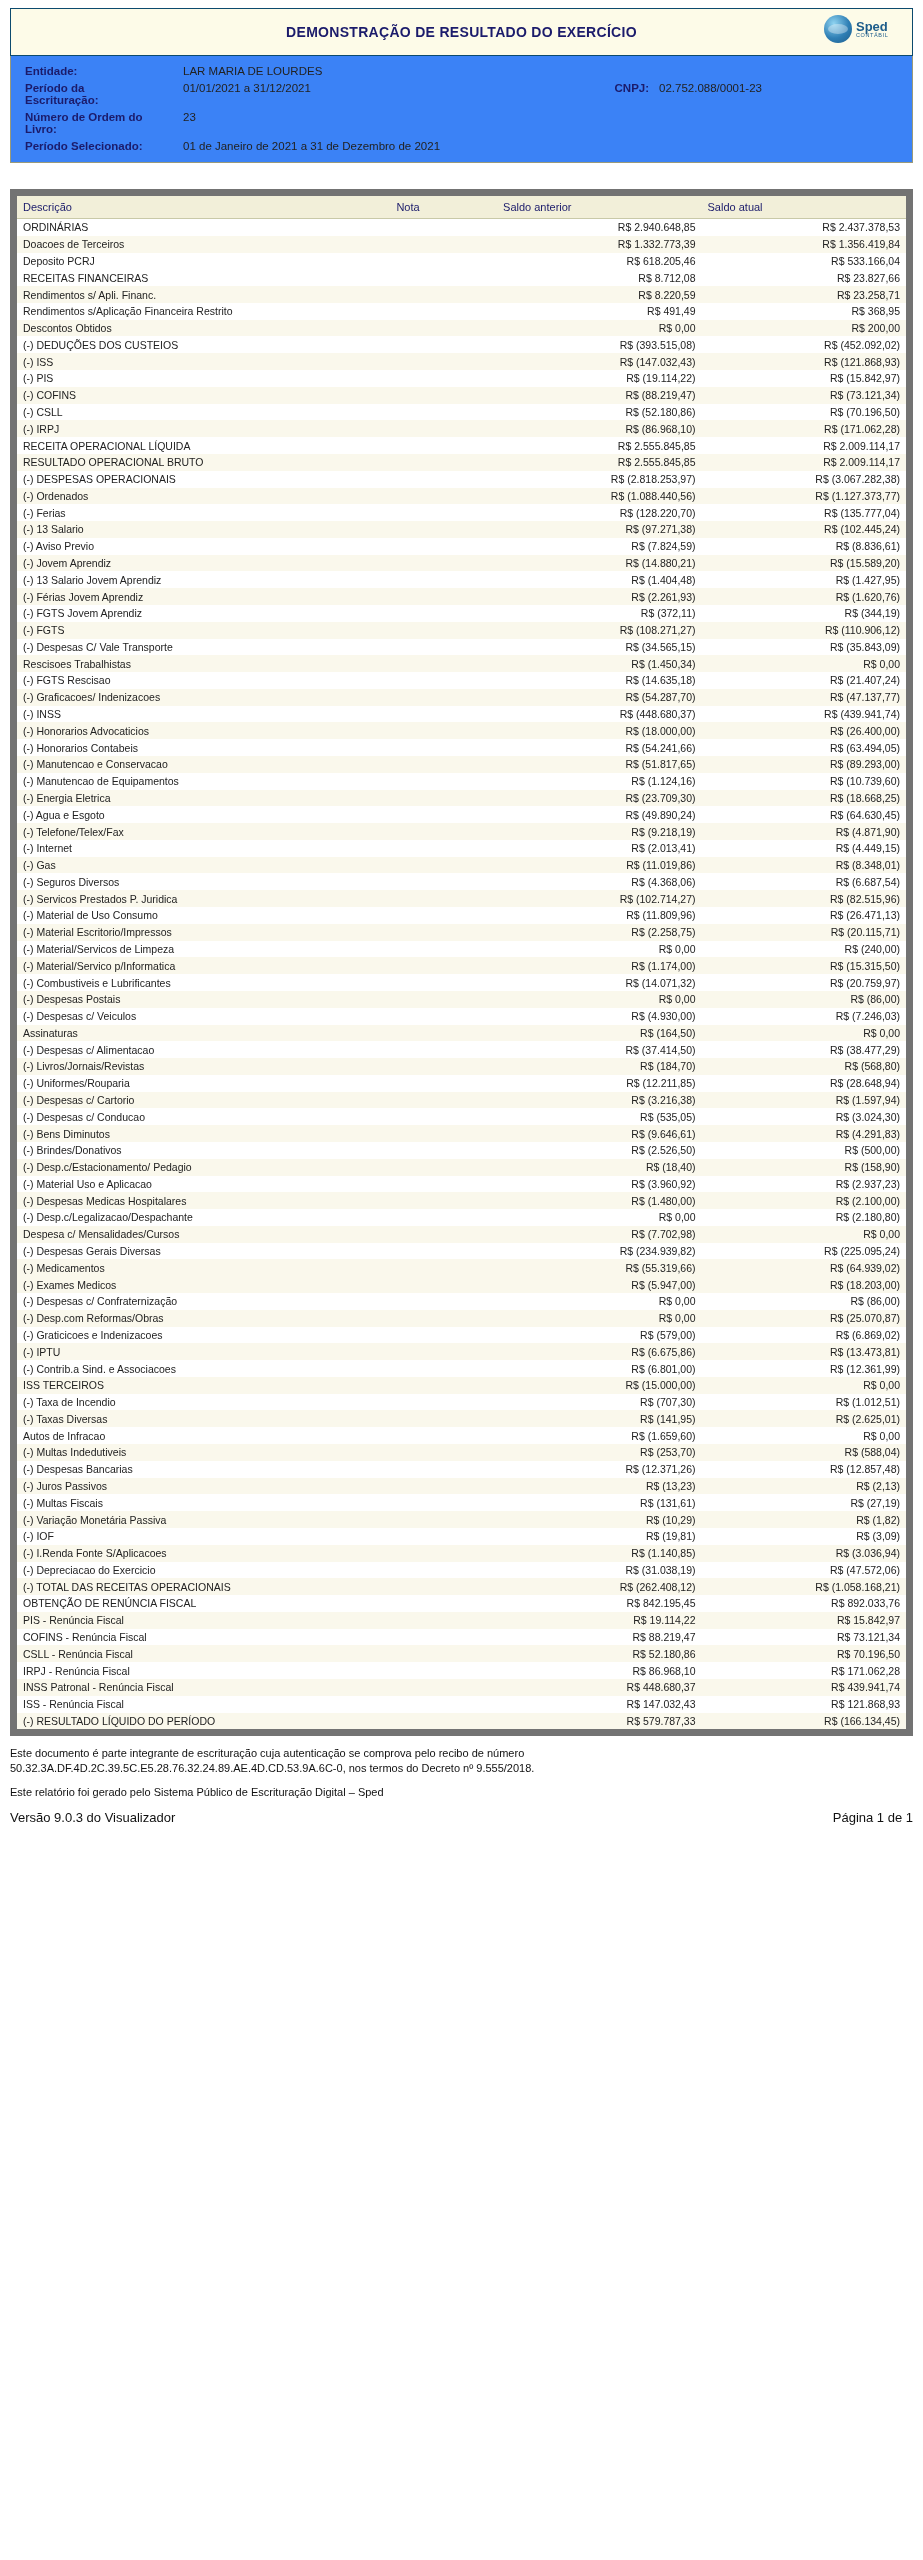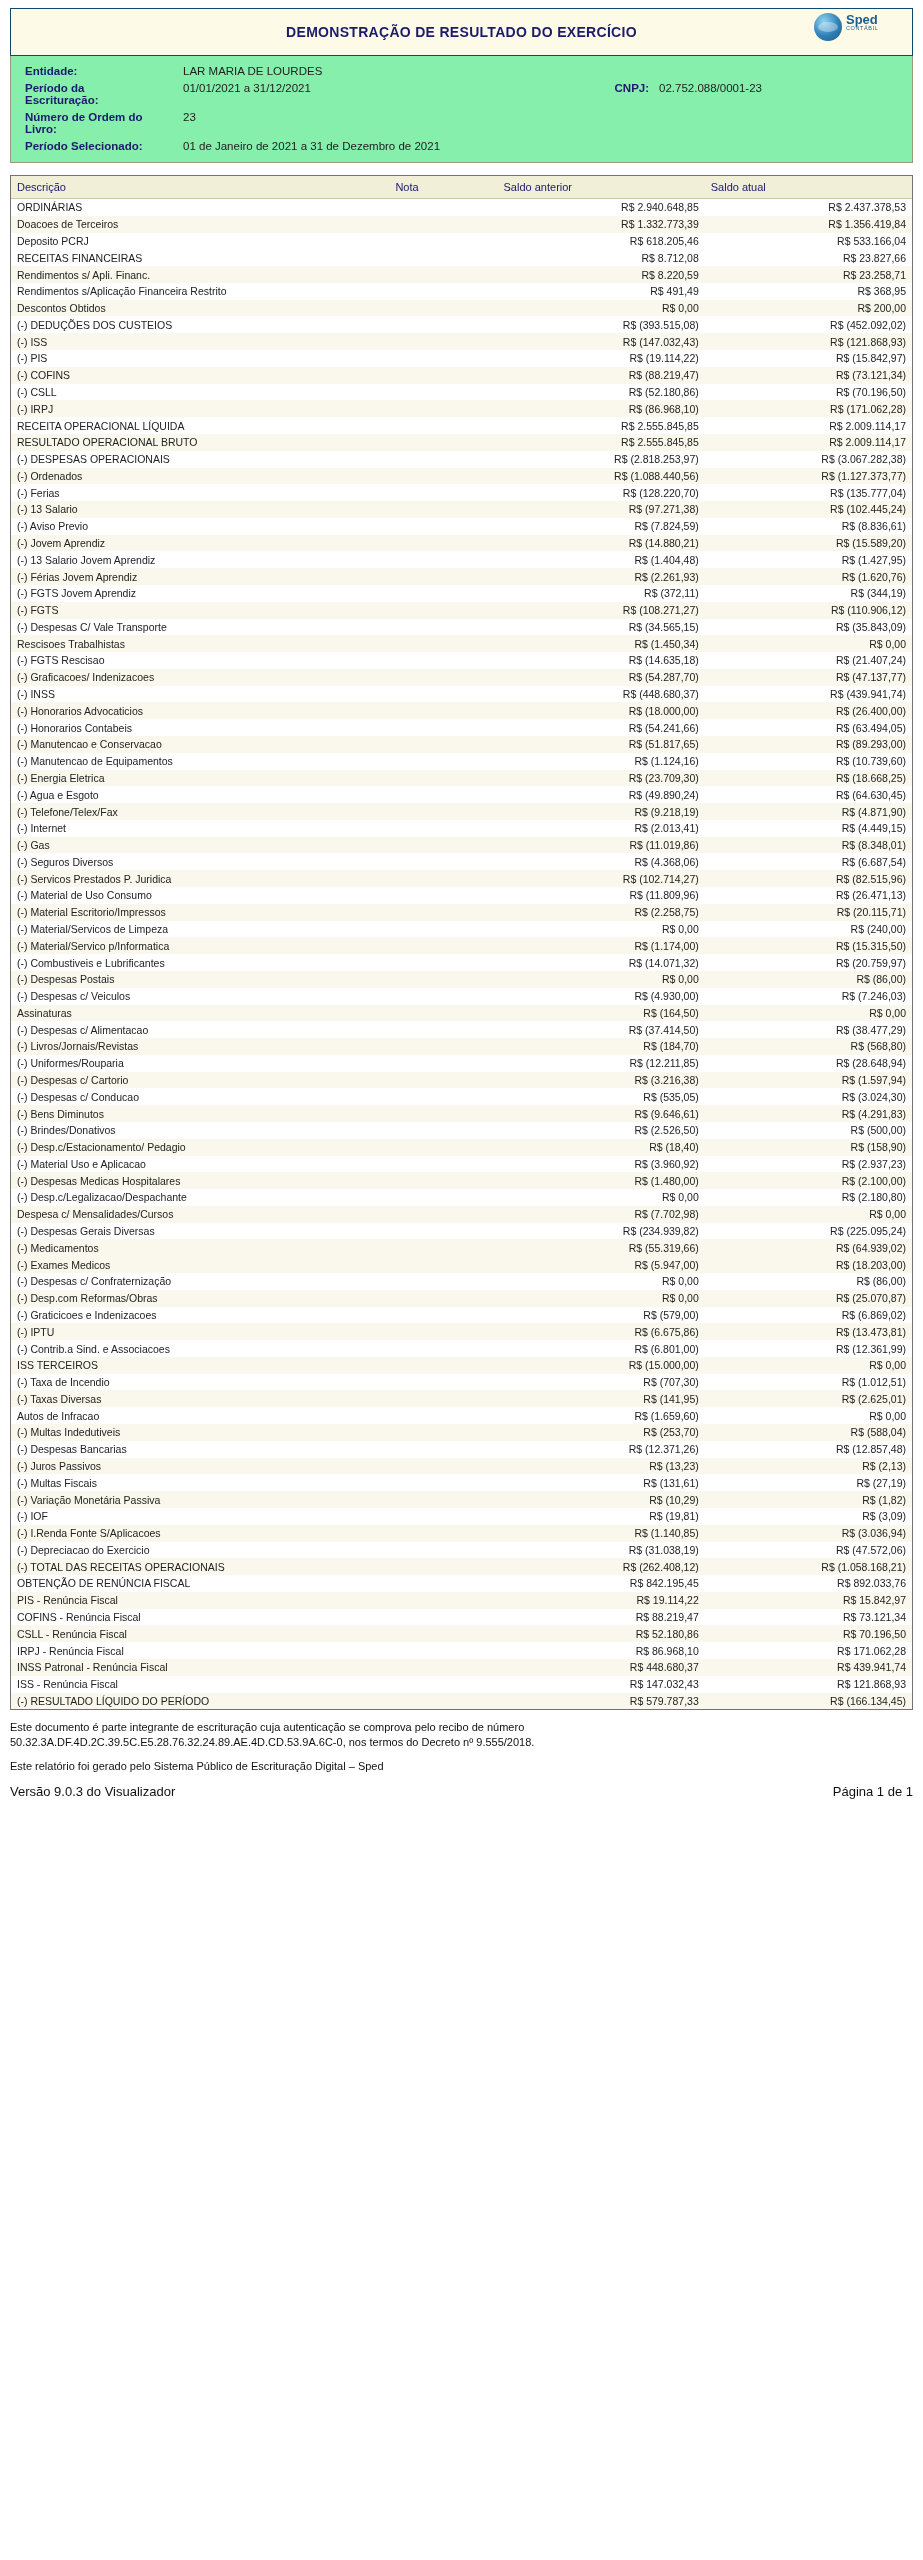--- a/index.html
+++ b/index.html
@@ -27,26 +27,26 @@
     position: relative;
   }
   .title-bar .title-text {
     font-size: 14px;
     font-weight: bold;
     color: #1b1b6b;
     letter-spacing: .3px;
   }
   .sped-logo {
     position: absolute;
-    right: 12px;
+    right: 2px;
     top: 4px;
     width: 86px;
     height: 32px;
     display: flex;
-    align-items: flex-start;
+    align-items: center;
     gap: 4px;
   }
   .sped-circle {
     width: 28px; height: 28px;
     border-radius: 50%;
     background: radial-gradient(circle at 35% 30%, #8fd3f0 0%, #2f7fb5 55%, #1d5c8a 100%);
     position: relative;
     flex: 0 0 auto;
   }
   .sped-circle:after {
@@ -70,21 +70,21 @@
     display: block;
     font-size: 5.5px;
     letter-spacing: .6px;
     color: #1d5c8a;
   }
 
   
   .header-box {
     border: 1px solid #9a9a7a;
     border-top: none;
-    background: #86efac;
+    background: #3b82f6;
     padding: 6px 0 8px 0;
   }
   .hdr-row {
     display: flex;
     align-items: baseline;
     font-size: 11.5px;
     color: #1b1b6b;
     padding: 2.5px 0;
   }
   .hdr-label {
@@ -98,22 +98,22 @@
     color: #222;
     padding-left: 10px;
   }
   .hdr-label-fixed { width: 150px; padding-left: 14px; font-weight: bold; }
   .hdr-value-center { padding-left: 22px; }
   .hdr-right { margin-left: auto; display: flex; padding-right: 150px; }
   .hdr-right .hdr-label { padding-left: 0; }
 
   
   .table-wrap {
-    margin-top: 12px;
-    border: 1px solid #737373;
+    margin-top: 26px;
+    border: 7px solid #737373;
   }
   table.report {
     width: 100%;
     border-collapse: collapse;
     font-size: 10.5px;
   }
   table.report thead th {
     background: #f2efd9;
     color: #1b1b6b;
     font-weight: normal;

